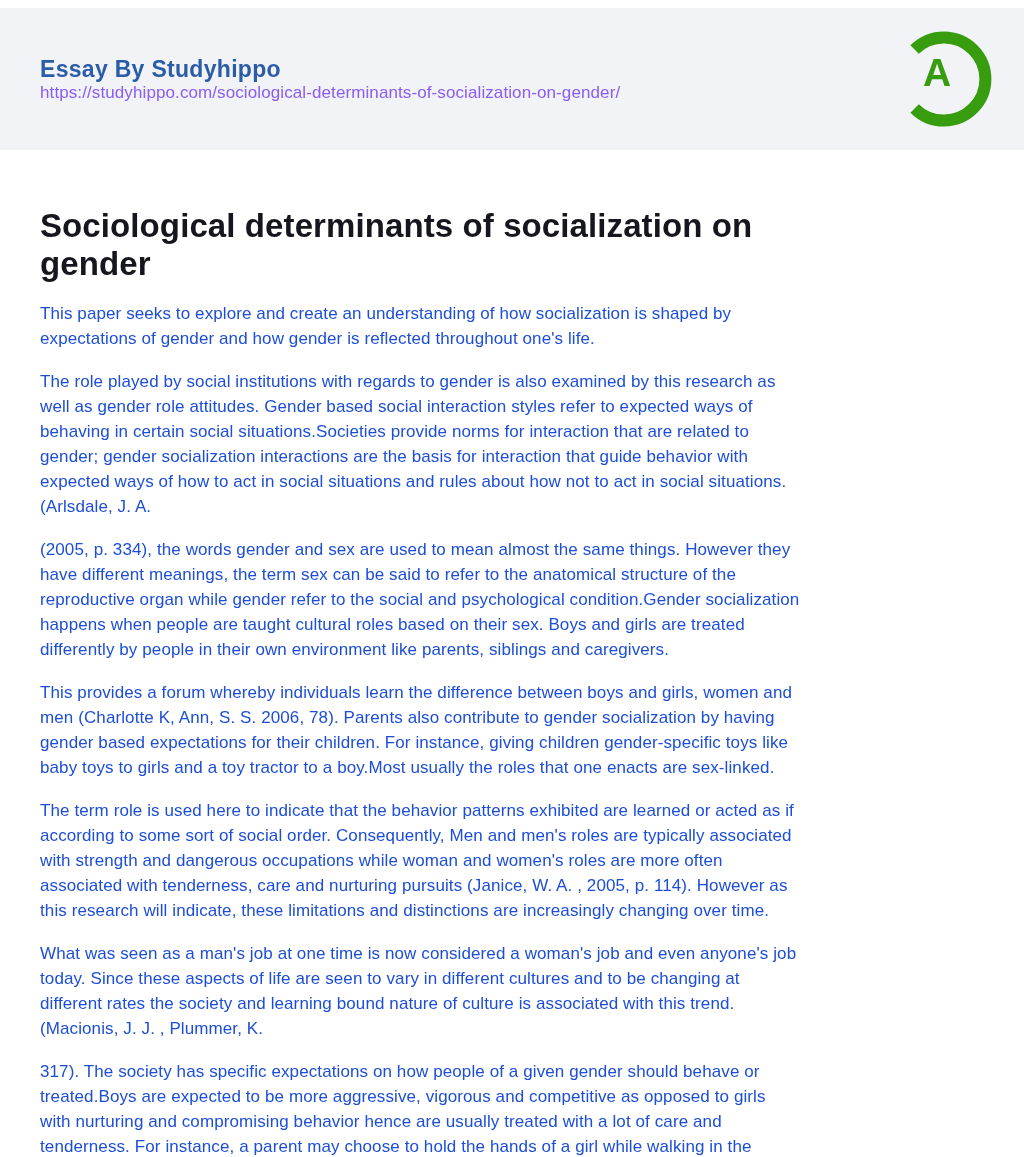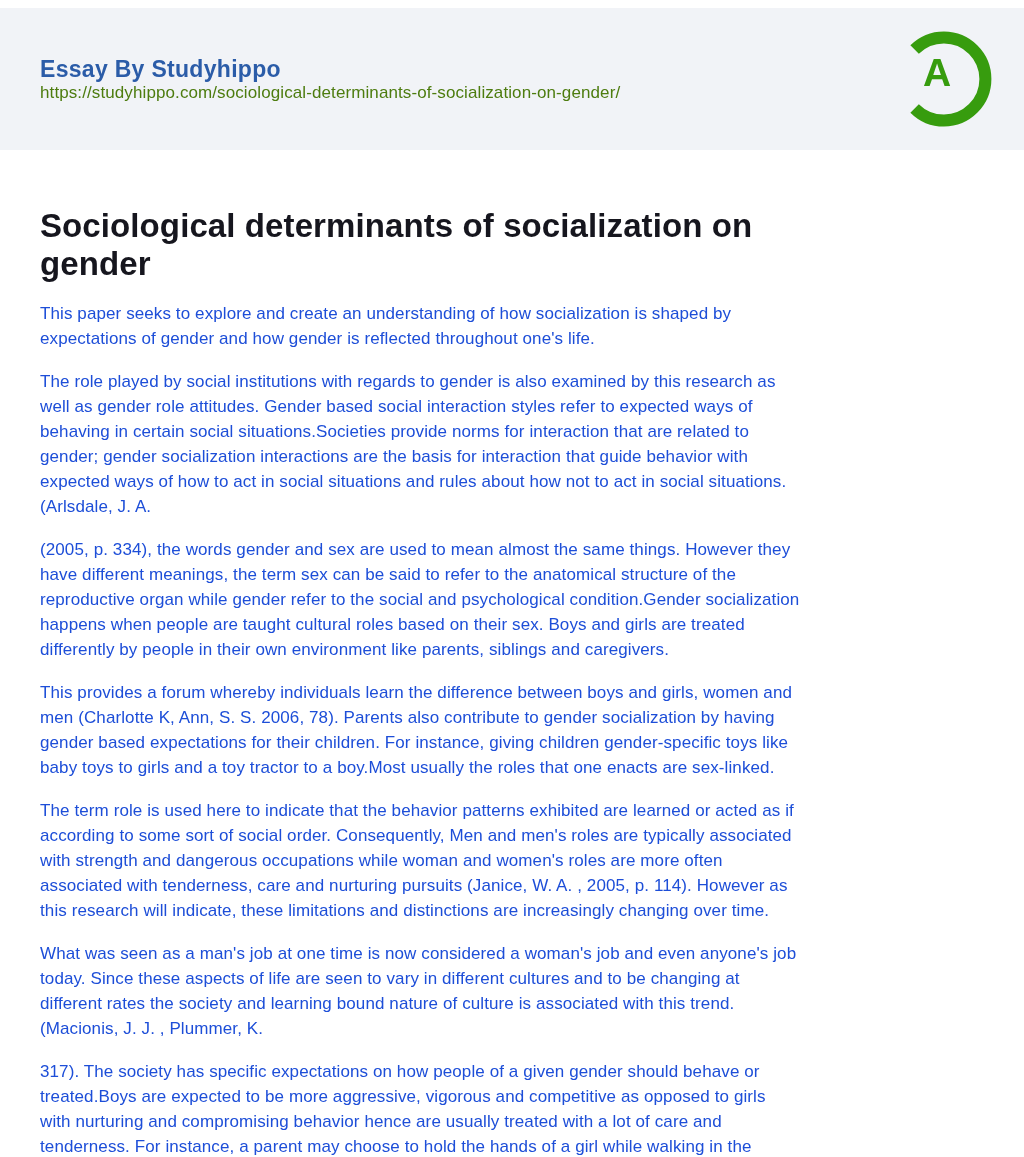--- a/index.html
+++ b/index.html
@@ -21,21 +21,21 @@
     min-height: 119px;
   }
   .header-text { display: flex; flex-direction: column; gap: 0; }
   .site-label {
     color: #2b5ca8;
     font-size: 23px;
     font-weight: 700;
     letter-spacing: 0.3px;
   }
   .url {
-    color: #4d7c0f;
+    color: #8b5cf6;
     font-size: 17px;
     font-weight: 400;
     text-decoration: none;
     letter-spacing: 0.1px;
     cursor: pointer;
   }
   .logo { width: 100px; height: 102px; flex: 0 0 auto; }
   .logo svg { width: 100%; height: 100%; display: block; }
   main {
     padding: 21px 36px 40px 40px;

